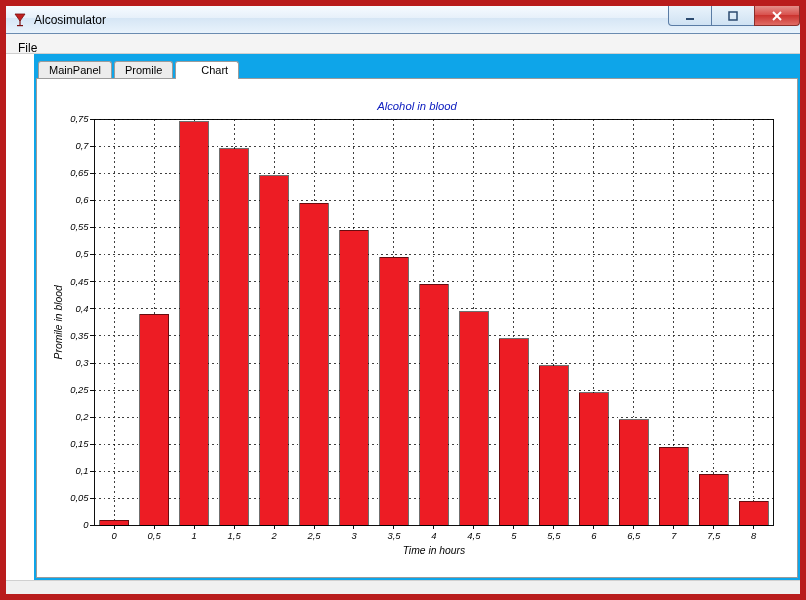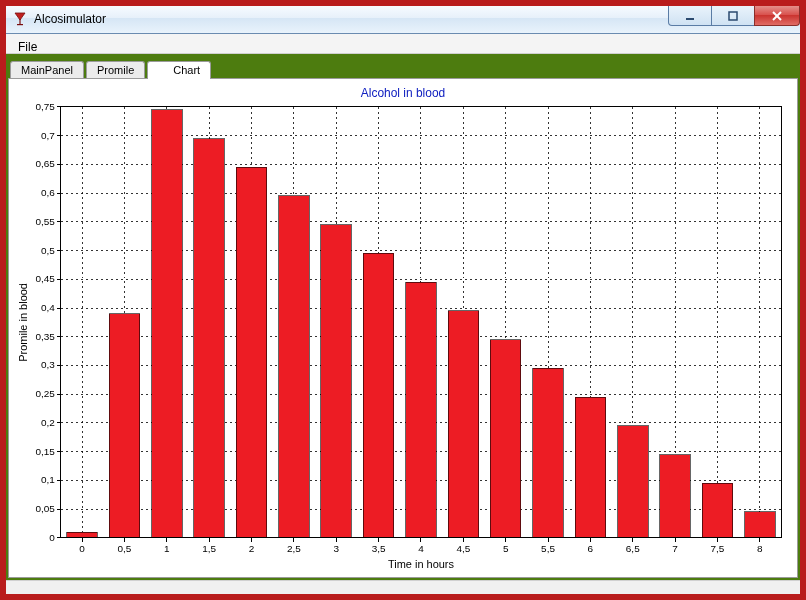--- a/index.html
+++ b/index.html
@@ -20,35 +20,35 @@
   .title-text { color:#000; font-size:12px; }
   .win-buttons { position:absolute; right:0; top:0; height:20px; display:flex; }
   .wbtn { width:44px; height:20px; border:1px solid #5a7ca5; border-top:none; margin-left:-1px; display:flex; align-items:center; justify-content:center; background:linear-gradient(to bottom,#eaf3fb,#cfe2f3); }
   .wbtn:first-child { border-bottom-left-radius:4px; }
   .wbtn.close { background:linear-gradient(to bottom,#e48f8a 0%,#d9534f 45%,#c9302c 46%,#e06c65 100%); border-color:#8a2e2a; border-bottom-right-radius:4px; width:46px; }
   .wbtn svg { display:block; }
 
   .menubar { height:20px; background:#f4f4f4; border-bottom:1px solid #d0d0d0; display:flex; align-items:center; padding:0 4px; }
   .menu-item { padding:2px 8px; color:#000;margin-top:8px; }
 
-  .client { flex:1; background:#4d7c0f; padding:2px; display:flex; flex-direction:column; }
+  .client { flex:1; background:#0ea5e9; padding:2px; display:flex; flex-direction:column;margin-left:28px; }
 
   .tabstrip { height:22px; display:flex; align-items:flex-end; padding-left:2px; }
   .tab {
     border:1px solid #9b9b9b; border-bottom:none;
     padding:2px 10px 3px; margin-right:2px;
     background:#ececec; color:#000;
     border-top-left-radius:3px; border-top-right-radius:3px;
     font-size:11px; position:relative; top:1px;
   }
   .tab.active { background:#fff; z-index:2;padding-left:25px; }
 
   .tabpanel {
     flex:1; border:1px solid #9b9b9b; background:#fff;
-    position:relative; padding:4px;
+    position:relative; padding:12px;font-style:italic;
   }
 
   
   .chart-wrap { width:100%; height:100%; }
   #chart { width:100%; height:100%; display:block; }
 
   .chart-title { fill:#1020c0; font-size:12px; font-family: Tahoma, sans-serif; }
   .axis-label { fill:#000; font-size:11px; }
   .tick-label { fill:#000; font-size:10px; }
   .plot-outline { fill:none; stroke:#000; stroke-width:1; shape-rendering:crispEdges; }

